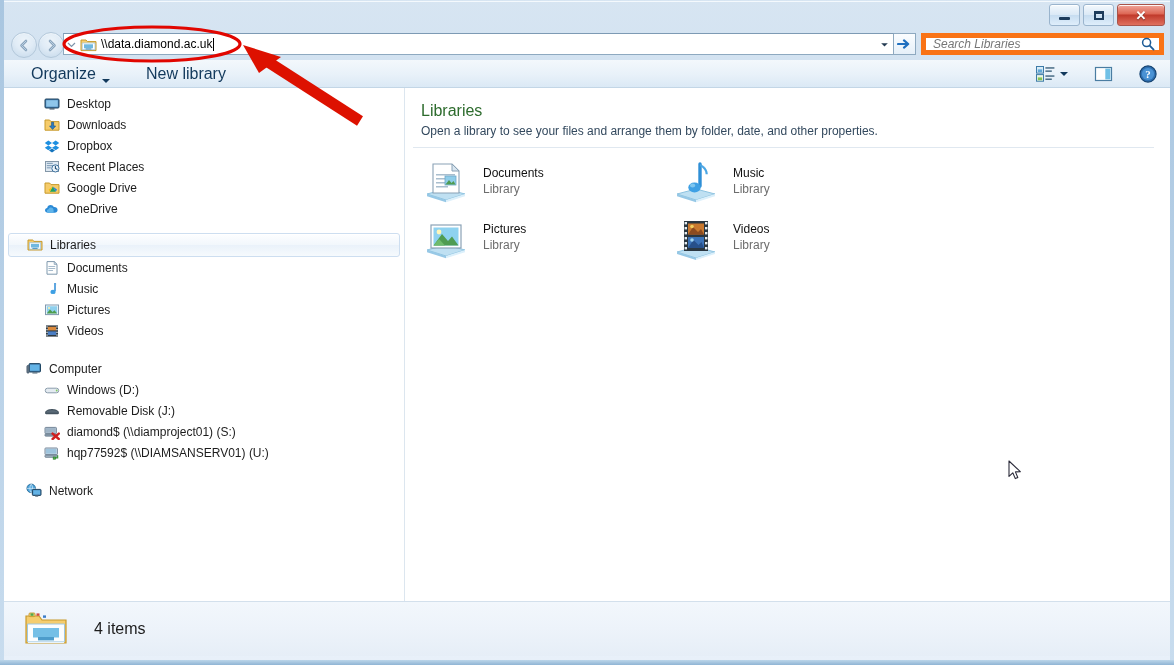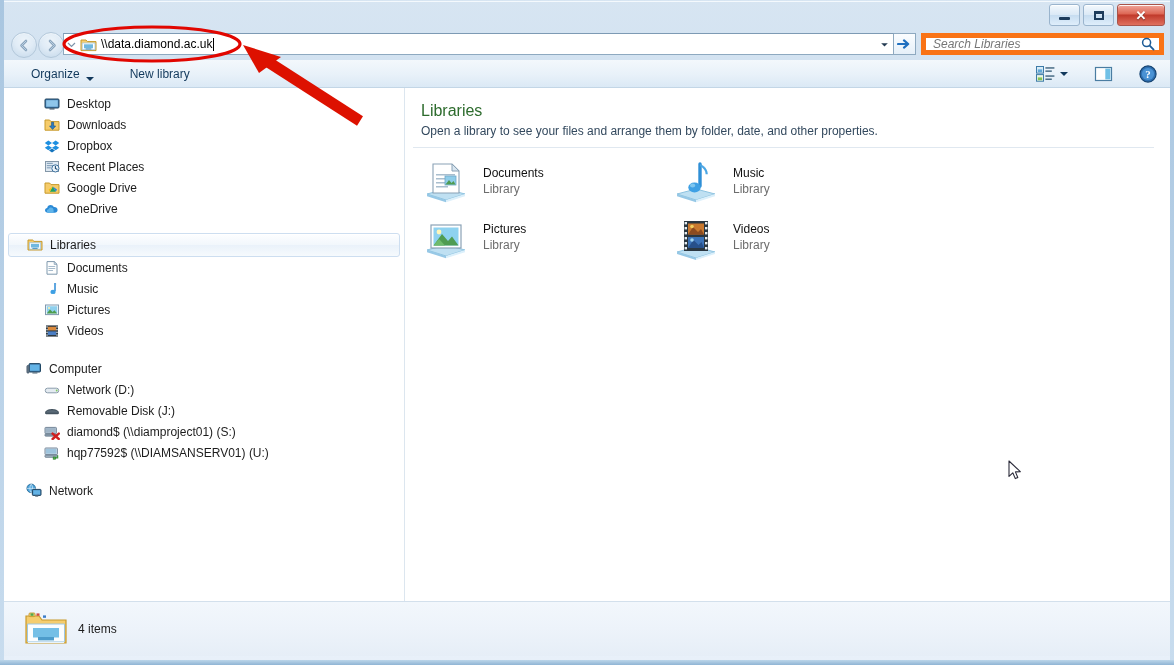--- a/index.html
+++ b/index.html
@@ -80,21 +80,21 @@
   }
   .searchbox .ph{flex:1;font-size:12px;font-style:italic;color:#767676;font-family:"Liberation Sans",sans-serif;}
 
   
   .toolbar{
     position:absolute;left:4px;top:60px;width:1166px;height:28px;
     background:linear-gradient(180deg,#f3f8fc 0%,#e8f1f9 55%,#dbe9f5 100%);
     border-bottom:1px solid #c3d6e6;
     display:flex;align-items:center;box-sizing:border-box;
   }
-  .tb-item{font-size:12px;color:#12395c;padding:4px 9px;display:flex;align-items:flex-end;gap:6px;}
+  .tb-item{font-size:16px;color:#12395c;padding:4px 9px;display:flex;align-items:flex-end;gap:6px;}
   .tb-arrow{width:0;height:0;border-left:4px solid transparent;border-right:4px solid transparent;border-top:4px solid #12395c;}
   .tb-right{position:absolute;right:8px;top:0;height:28px;display:flex;align-items:center;gap:2px;}
   .tb-btn{padding:3px 5px;display:flex;align-items:center;gap:5px;border-radius:2px;}
 
   
   .content{position:absolute;left:4px;top:88px;width:1166px;height:513px;display:flex;box-sizing:border-box;}
   .navpane{
     width:401px;background:#ffffff;overflow:hidden;position:relative;
     border-right:1px solid #dce6ef;box-sizing:border-box;
   }
@@ -128,21 +128,21 @@
   .lib-kind{font-size:12px;color:#6d6d6d;margin-top:2px;}
 
   
   .statusbar{
     position:absolute;left:4px;top:601px;width:1166px;height:55px;
     background:linear-gradient(180deg,#f2f7fc 0%,#edf3fa 50%,#e6eef7 100%);
     border-top:1px solid #d3e0ec;box-sizing:border-box;
     display:flex;align-items:center;
   }
   .sb-ico{width:44px;height:38px;margin-left:20px;position:relative;}
-  .sb-text{margin-left:10px;font-size:12px;color:#1c1c1c;}
+  .sb-text{margin-left:26px;font-size:16px;color:#1c1c1c;}
 
   
   .anno{position:absolute;left:0;top:0;width:1174px;height:665px;pointer-events:none;}
 
   
   .cursor{position:absolute;left:603px;top:372px;}
 </style>
 </head>
 <body>
 
@@ -421,21 +421,21 @@
         </div>
 
 
         <div class="node child">
           <span class="ic">
             <svg width="16" height="16" viewBox="0 0 16 16">
               <rect x="1.3" y="6.2" width="13.4" height="4.6" rx="2.2" fill="#e4ebf1" stroke="#8a9cab"></rect>
               <circle cx="12.7" cy="8.5" r=".9" fill="#7fc95f"></circle>
             </svg>
           </span>
-          <span class="lbl">Network (D:)</span>
+          <span class="lbl">Windows (D:)</span>
         </div>
 
         <div class="node child">
           <span class="ic">
             <svg width="16" height="16" viewBox="0 0 16 16">
               <path d="M1.6 9.6 C1.6 8 3.8 6.6 8 6.6 C12.2 6.6 14.4 8 14.4 9.6 L14.4 10.4 L1.6 10.4 Z" fill="#5a6a77" stroke="#3b4a56"></path>
               <rect x="1.6" y="9.8" width="12.8" height="1.4" rx=".6" fill="#45535f"></rect>
             </svg>
           </span>
           <span class="lbl">Removable Disk (J:)</span>

